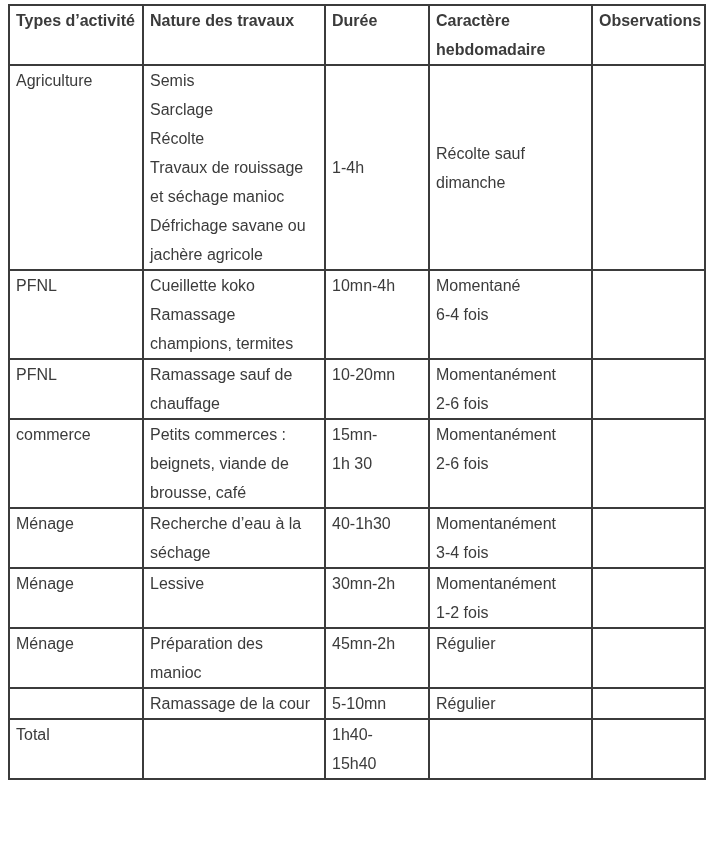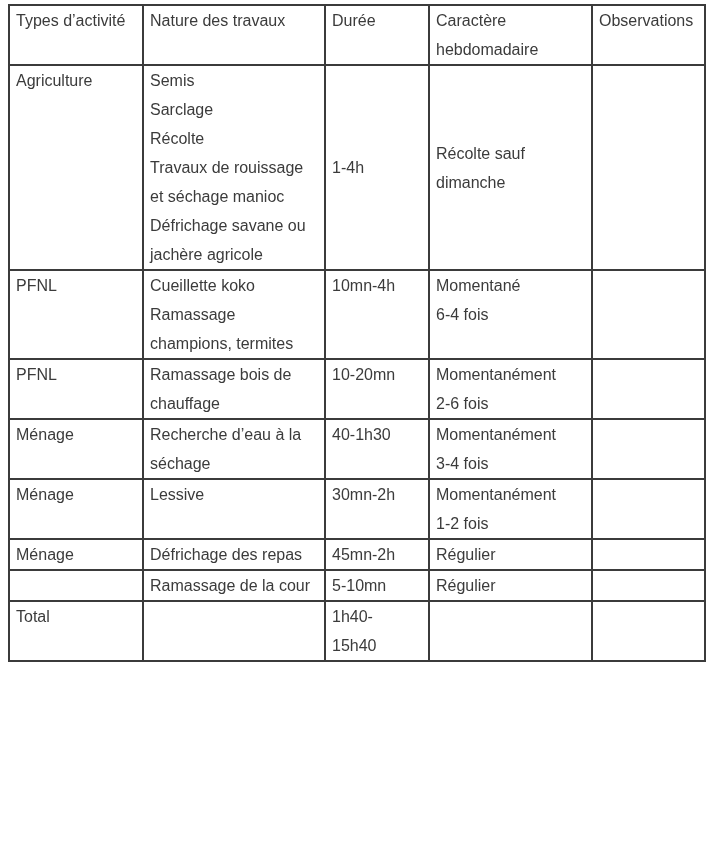--- a/index.html
+++ b/index.html
@@ -29,20 +29,21 @@
     font-size: 16px;
     font-weight: normal;
     line-height: 29px;
     color: #3b3b3b;
     white-space: pre-line;
     overflow: hidden;
   }
   .activity-table thead th {
     height: 58px;
     box-sizing: border-box;
+    font-weight: bold;
   }
   .activity-table td.v-middle {
     vertical-align: middle;
   }
   .activity-table tr.row-tall td {
     height: 199px;
     box-sizing: border-box;
   }
 </style>
 </head>
@@ -87,23 +88,34 @@
         <td>Cueillette koko
 Ramassage
 champions, termites</td>
         <td>10mn-4h</td>
         <td>Momentané
 6-4 fois</td>
         <td></td>
       </tr>
       <tr>
         <td>PFNL</td>
-        <td>Ramassage bois de
+        <td>Ramassage sauf de
 chauffage</td>
         <td>10-20mn</td>
+        <td>Momentanément
+2-6 fois</td>
+        <td></td>
+      </tr>
+      <tr>
+        <td>commerce</td>
+        <td>Petits commerces :
+beignets, viande de
+brousse, café</td>
+        <td>15mn-
+1h 30</td>
         <td>Momentanément
 2-6 fois</td>
         <td></td>
       </tr>
       <tr>
         <td>Ménage</td>
         <td>Recherche d’eau à la
 séchage</td>
         <td>40-1h30</td>
         <td>Momentanément
@@ -113,21 +125,21 @@
       <tr>
         <td>Ménage</td>
         <td>Lessive</td>
         <td>30mn-2h</td>
         <td>Momentanément
 1-2 fois</td>
         <td></td>
       </tr>
       <tr>
         <td>Ménage</td>
-        <td>Défrichage des repas</td>
+        <td>Préparation des manioc</td>
         <td>45mn-2h</td>
         <td>Régulier</td>
         <td></td>
       </tr>
       <tr>
         <td></td>
         <td>Ramassage de la cour</td>
         <td>5-10mn</td>
         <td>Régulier</td>
         <td></td>

